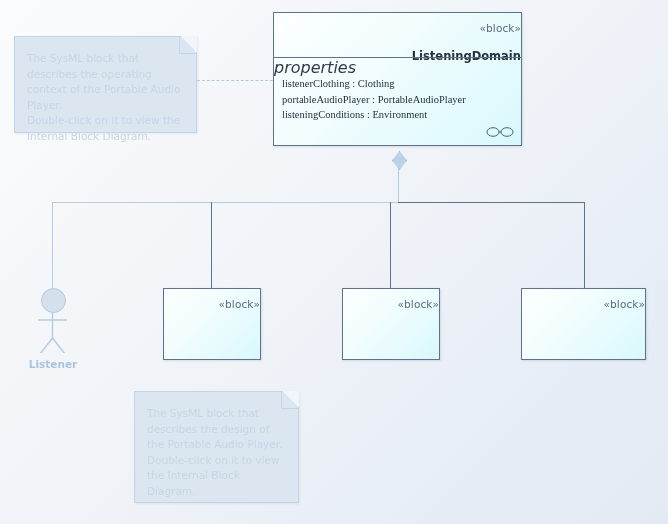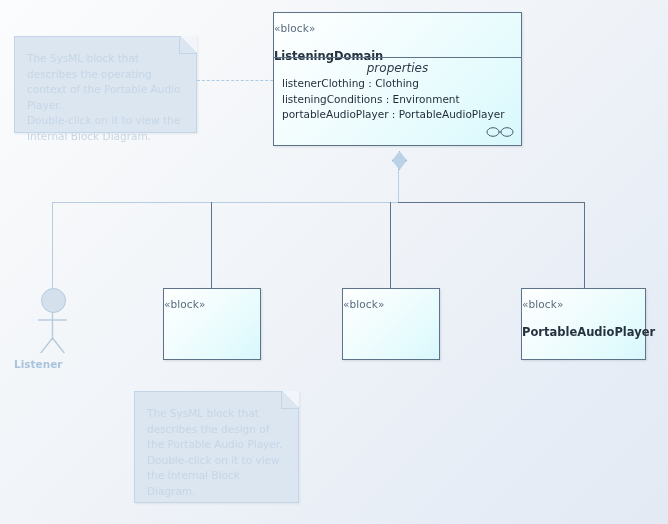--- a/index.html
+++ b/index.html
@@ -13,34 +13,34 @@
 
   
   .block{
     position:absolute;
     border:1px solid #5e7289;
     background:linear-gradient(135deg,#fdffff 0%,#f4fdfe 35%,#e4fbfd 75%,#d8f8fc 100%);
     box-sizing:border-box;
     box-shadow:1px 1px 2px rgba(90,110,135,.18);
   }
   .block .hdr{
-    text-align:left;
+    text-align:right;
     padding-top:9px;
   }
   .stereo{
     font-size:10.5px;color:#5a6a7d;letter-spacing:.1px;line-height:13px;
   }
   .bname{
     font-size:11.5px;font-weight:bold;color:#26323f;line-height:15px;margin-top:14px;
   }
   .compart-div{
     position:absolute;left:0;right:0;height:0;border-top:1px solid #5e7289;
   }
   .compart-title{
-    text-align:center;font-style:italic;font-size:12px;color:#2f3b49;
+    text-align:left;font-style:italic;font-size:16px;color:#2f3b49;
     line-height:14px;margin-top:4px;
   }
   .prop{
     font-size:10.5px;color:#1f2b38;line-height:15.5px;padding-left:8px;white-space:nowrap;
   }
 
   
   .links-icon{position:absolute;right:7px;bottom:7px;width:28px;height:12px;}
 
   
@@ -79,21 +79,21 @@
     border-top:1px dashed #aecbe4;
   }
 
   
   .actor{position:absolute;}
   .actor .head{
     position:absolute;width:23px;height:23px;border-radius:50%;
     background:#d4e0ec;border:1px solid #b5cadd;
   }
   .alabel{
-    position:absolute;text-align:left;
+    position:absolute;text-align:center;
     font-size:10.5px;font-weight:bold;color:#a9c4dd;
   }
 </style>
 </head>
 <body>
 
 <div id="canvas">
 
   <div class="note" style="left:14px;top:36px;width:183px;height:97px;">
     <div class="fold"></div>
@@ -103,24 +103,24 @@
 
   <div class="dash" style="left:197px;top:80px;width:76px;"></div>
 
   <div class="block" style="left:273px;top:12px;width:249px;height:134px;">
     <div class="hdr">
       <div class="stereo">«block»</div>
       <div class="bname">ListeningDomain</div>
     </div>
     <div class="compart-div" style="top:44px;"></div>
     <div class="compart-title" style="position:absolute;top:44px;left:0;right:0;">properties</div>
-    <div style="position:absolute;top:63px;left:0;right:0;">
+    <div style="position:absolute;top:63px;left:0;right:0;font-family:Liberation Serif, serif;">
       <div class="prop">listenerClothing : Clothing</div>
+      <div class="prop">portableAudioPlayer : PortableAudioPlayer</div>
       <div class="prop">listeningConditions : Environment</div>
-      <div class="prop">portableAudioPlayer : PortableAudioPlayer</div>
     </div>
     <svg class="links-icon" viewBox="0 0 28 12">
       <ellipse cx="7" cy="6" rx="6" ry="4.3" fill="none" stroke="#4a5c70" stroke-width="1"></ellipse>
       <ellipse cx="21" cy="6" rx="6" ry="4.3" fill="none" stroke="#4a5c70" stroke-width="1"></ellipse>
       <line x1="13" y1="6" x2="15" y2="6" stroke="#4a5c70" stroke-width="1.2"></line>
     </svg>
   </div>
 
   <div class="diamond" style="left:392px;top:151px;"></div>
   <div class="ln v faint" style="left:398px;top:167px;height:36px;"></div>
@@ -152,21 +152,20 @@
 
   <div class="block" style="left:342px;top:288px;width:98px;height:72px;">
     <div class="hdr">
       <div class="stereo">«block»</div>
     </div>
   </div>
 
   <div class="block" style="left:521px;top:288px;width:125px;height:72px;">
     <div class="hdr">
       <div class="stereo">«block»</div>
-      <div class="bname">PortableAudioPlayer</div>
     </div>
   </div>
 
   <div class="note" style="left:134px;top:391px;width:165px;height:112px;">
     <div class="fold"></div>
     <div class="ntxt">The SysML block that describes the design of the Portable Audio Player.
 Double-click on it to view the Internal Block Diagram.</div>
   </div>
 
 </div>

